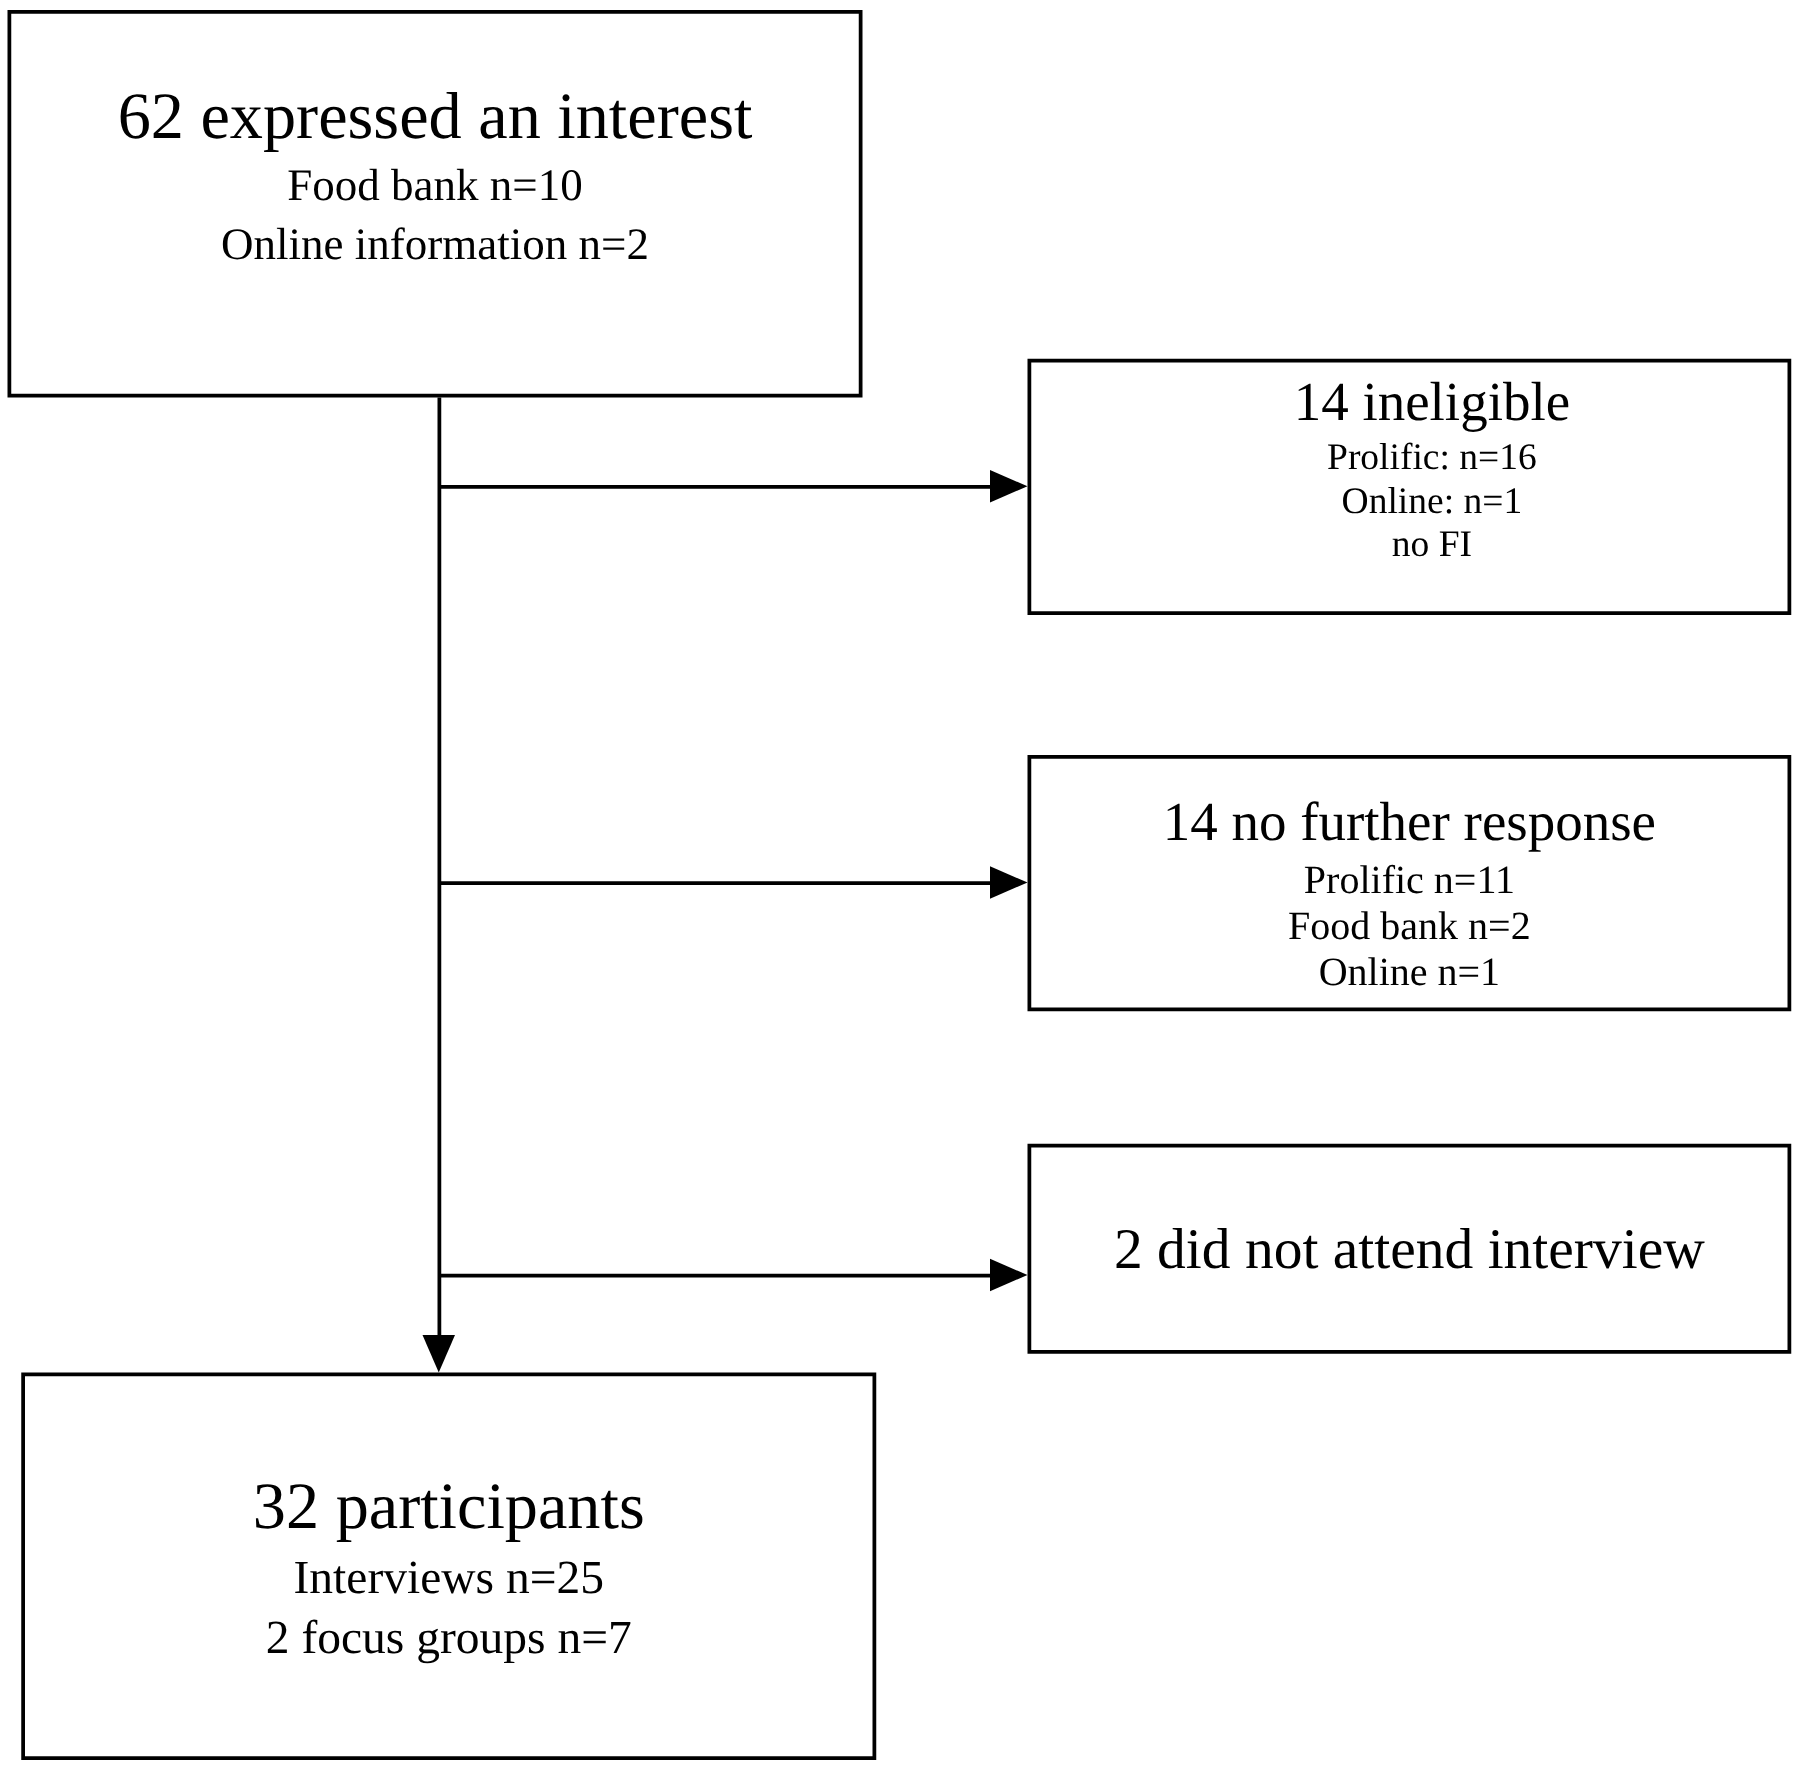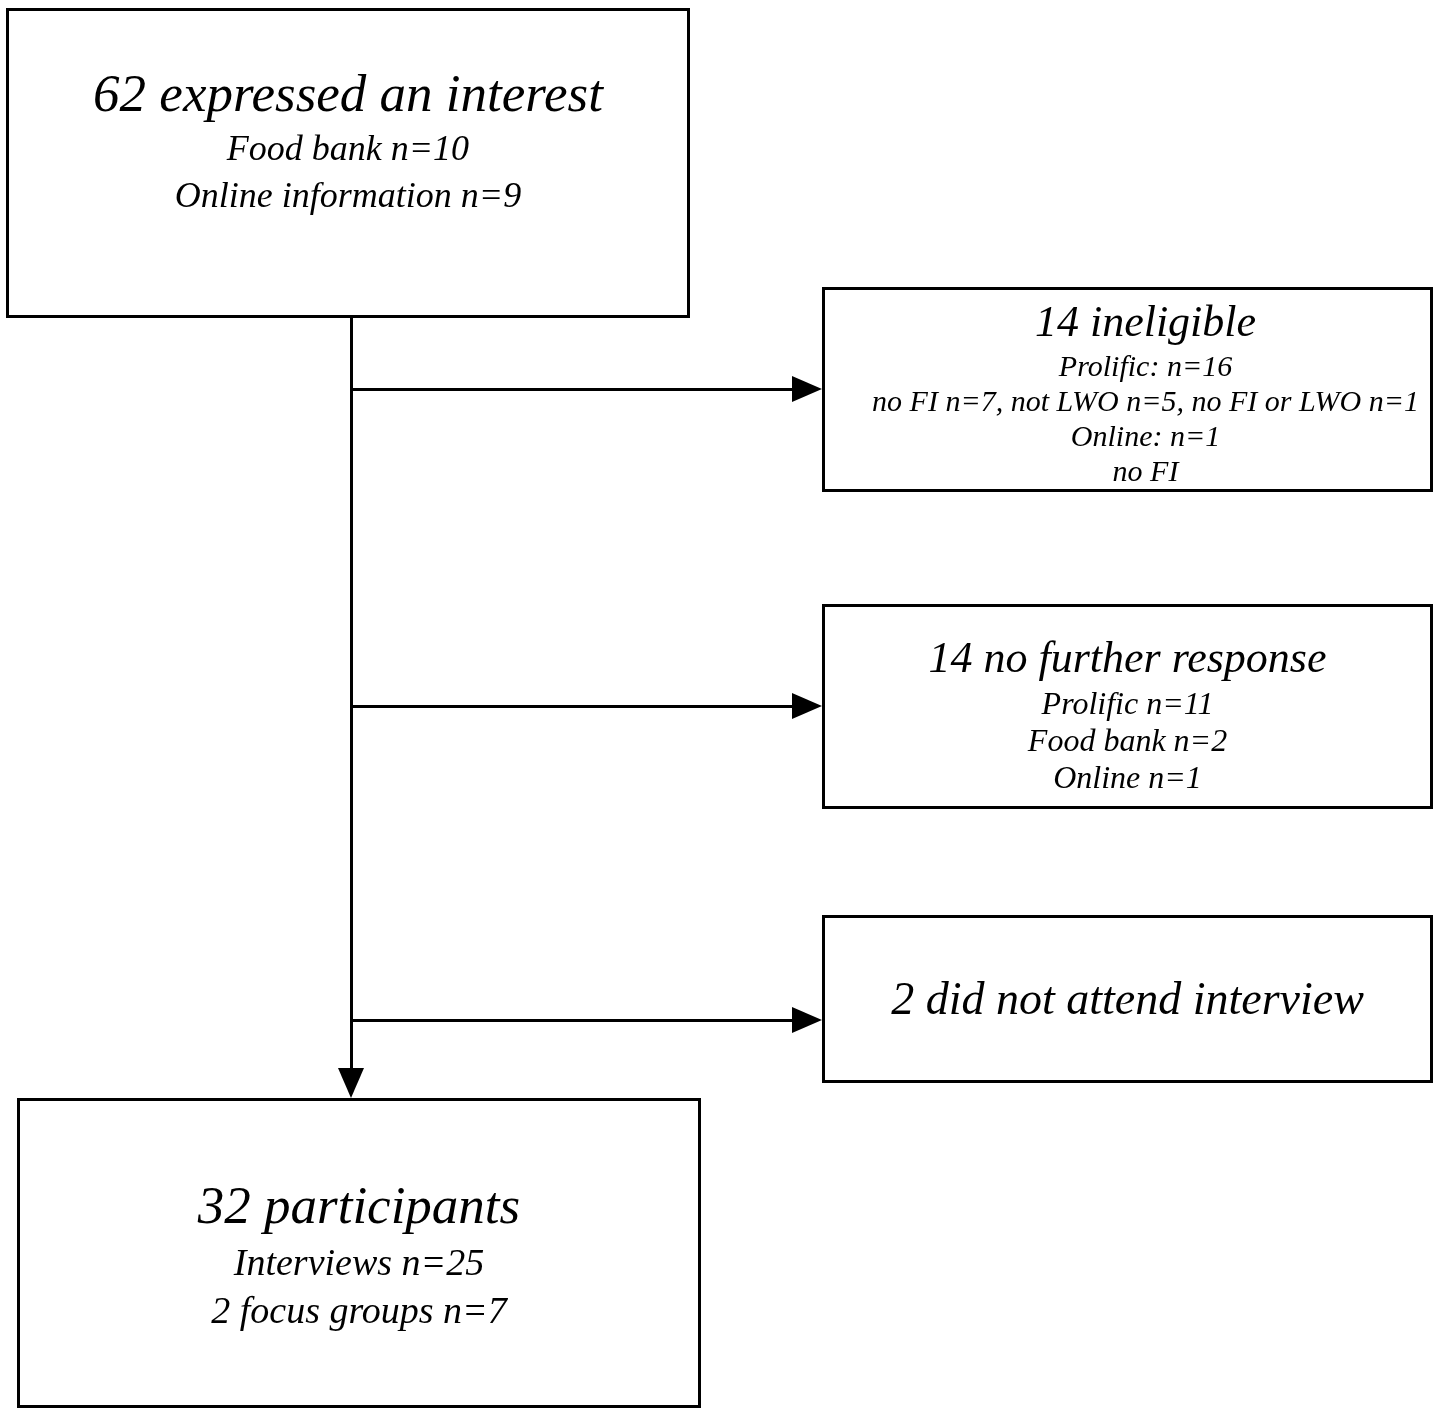--- a/index.html
+++ b/index.html
@@ -12,21 +12,20 @@
     background: var(--paper);
     color: var(--ink);
     font-family: "Liberation Serif", "DejaVu Serif", serif;
     overflow: hidden;
   }
   .box {
     position: absolute;
     background: var(--paper);
     border: 3px solid var(--ink);
     text-align: center;
-    font-style: italic;
   }
   
   #box-interest { left: 6px; top: 8px; width: 684px; height: 310px; padding-top: 50px; }
   #box-interest .title { font-size: 53px; line-height: 64px; }
   #box-interest .line  { font-size: 36px; line-height: 47px; }
   
   #box-ineligible { left: 822px; top: 287px; width: 611px; height: 205px; padding-top: 6px; padding-left: 36px; }
   #box-ineligible .title { font-size: 44px; line-height: 52px; }
   #box-ineligible .line  { font-size: 30px; line-height: 35px; }
   #box-noresponse { left: 822px; top: 604px; width: 611px; height: 205px; padding-top: 24px; }
@@ -70,27 +69,26 @@
   }
 </style>
 </head>
 <body>
 
 <div class="canvas">
 
   <div class="box" id="box-interest">
     <div class="title">62 expressed an interest</div>
     <div class="line">Food bank n=10</div>
-    <div class="line">Online information n=9</div>
+    <div class="line">Online information n=2</div>
   </div>
 
   <div class="box" id="box-ineligible">
     <div class="title">14 ineligible</div>
     <div class="line">Prolific: n=16</div>
-    <div class="line">no FI n=7, not LWO n=5, no FI or LWO n=1</div>
     <div class="line">Online: n=1</div>
     <div class="line">no FI</div>
   </div>
 
   <div class="box" id="box-noresponse">
     <div class="title">14 no further response</div>
     <div class="line">Prolific n=11</div>
     <div class="line">Food bank n=2</div>
     <div class="line">Online n=1</div>
   </div>

